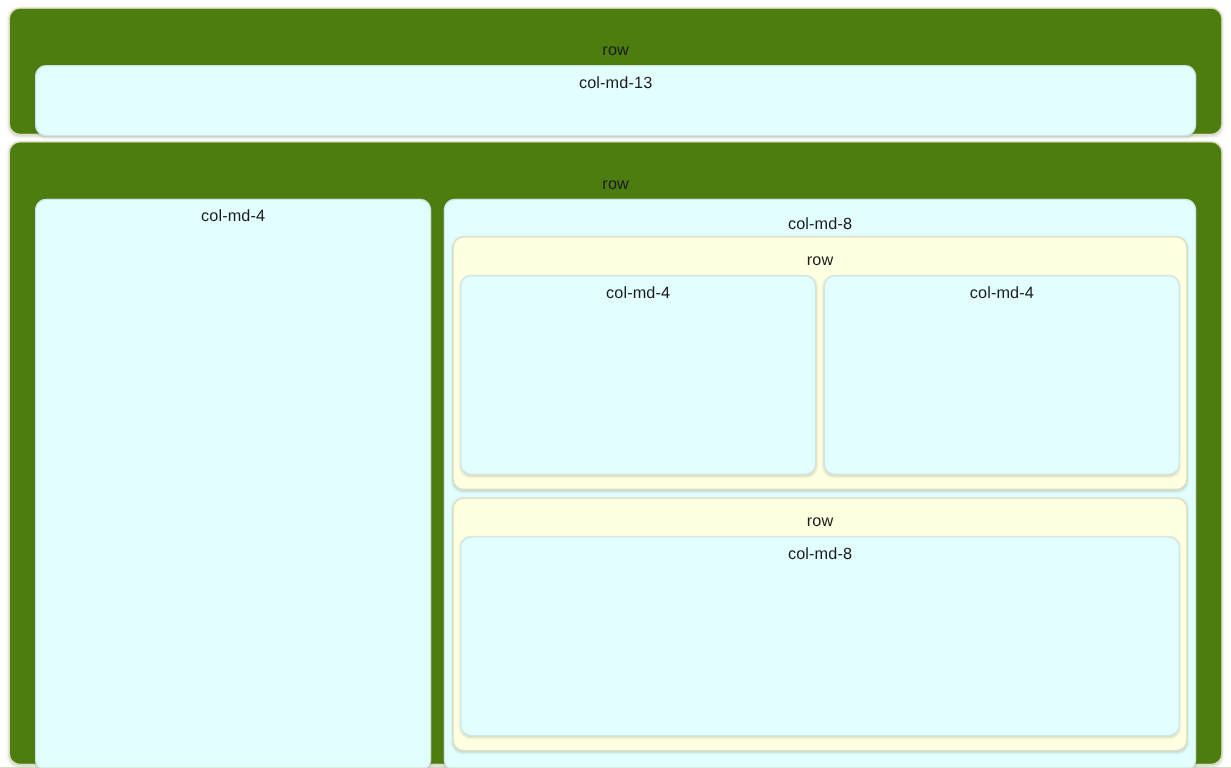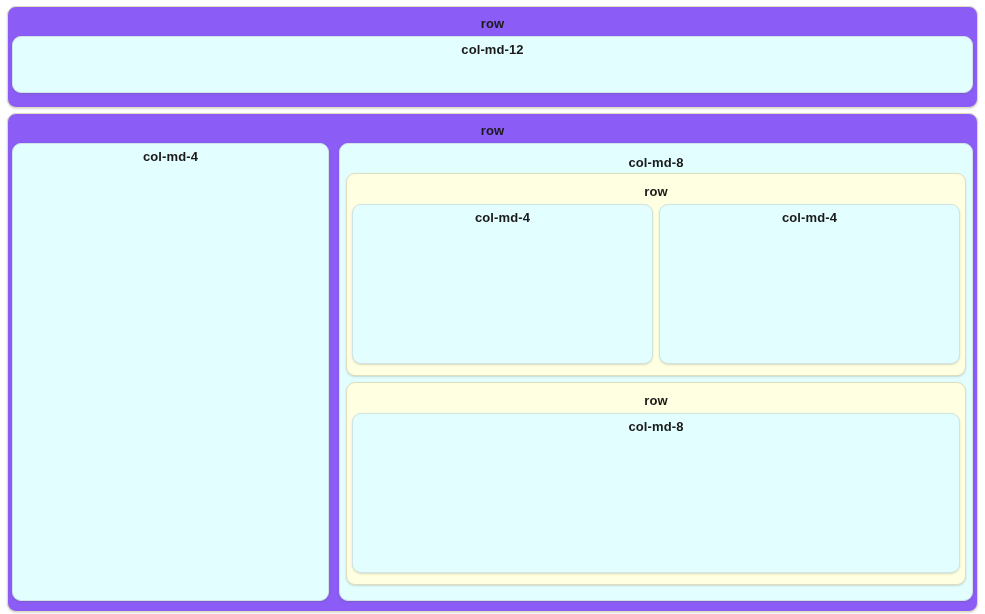--- a/index.html
+++ b/index.html
@@ -28,24 +28,23 @@
   
   .box {
     box-sizing: border-box;
     border-radius: 9px;
     border: 1px solid #d9d7c4;
     box-shadow: 0 1px 2px rgba(90,90,70,0.22);
     position: relative;
   }
 
   .row-box {
-    background: #8b5cf6;
+    background: #4d7c0f;
     border-color: #e0ddbe;
-    padding: 4px;
-    font-weight: bold;
+    padding: 20px;
   }
 
   .col-box {
     background: #e2feff;
     border-color: #cfe4e6;
     padding: 0;
   }
 
   .label {
     display: block;
@@ -122,21 +121,21 @@
   }
 </style>
 </head>
 <body>
 
 <div class="page">
 
   <div class="box row-box r1">
     <span class="label">row</span>
     <div class="box col-box c12">
-      <span class="label">col-md-12</span>
+      <span class="label">col-md-13</span>
     </div>
   </div>
 
   <div class="box row-box r2">
     <span class="label">row</span>
 
     <div class="r2-inner">
 
       <div class="box col-box c4-left">
         <span class="label">col-md-4</span>

